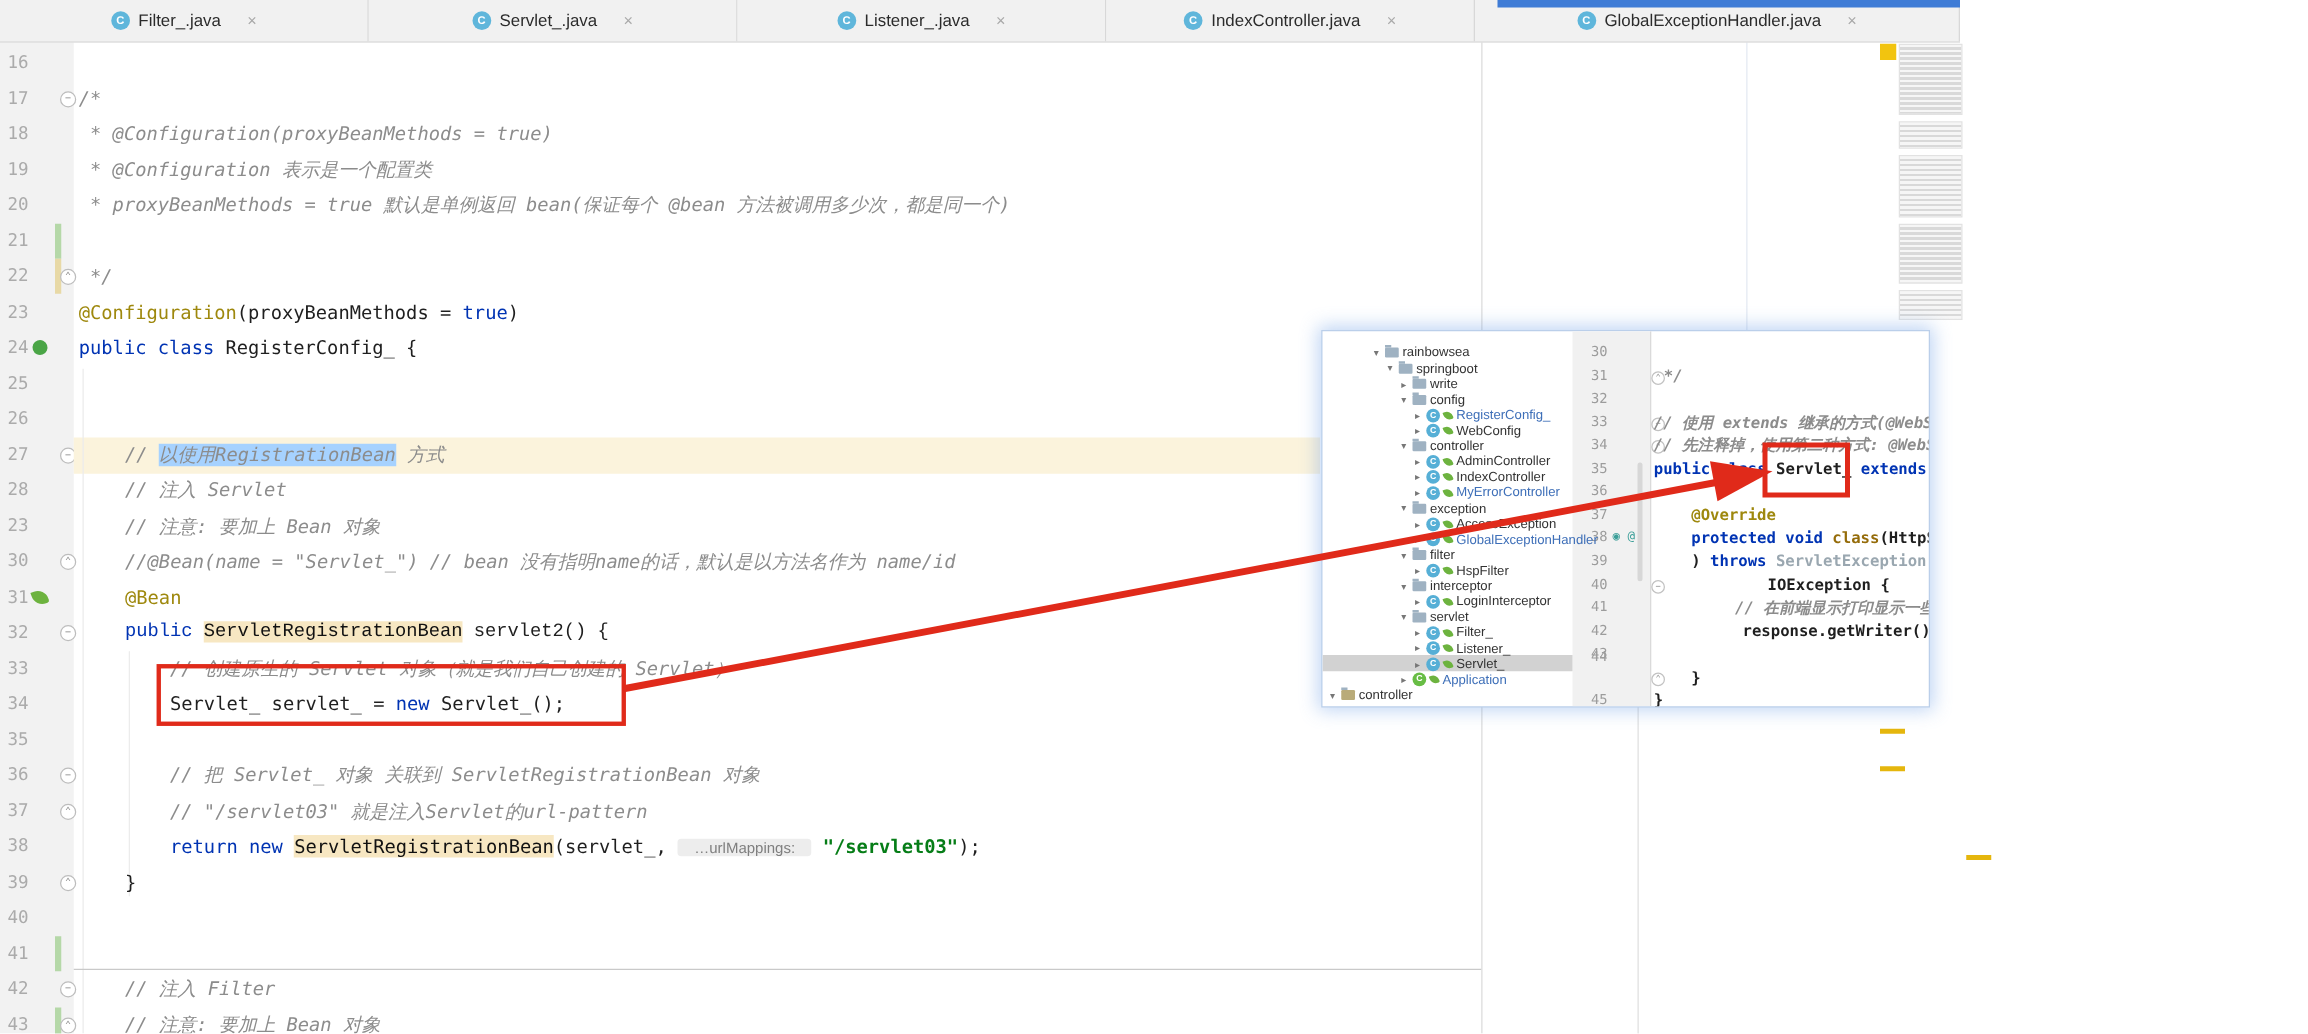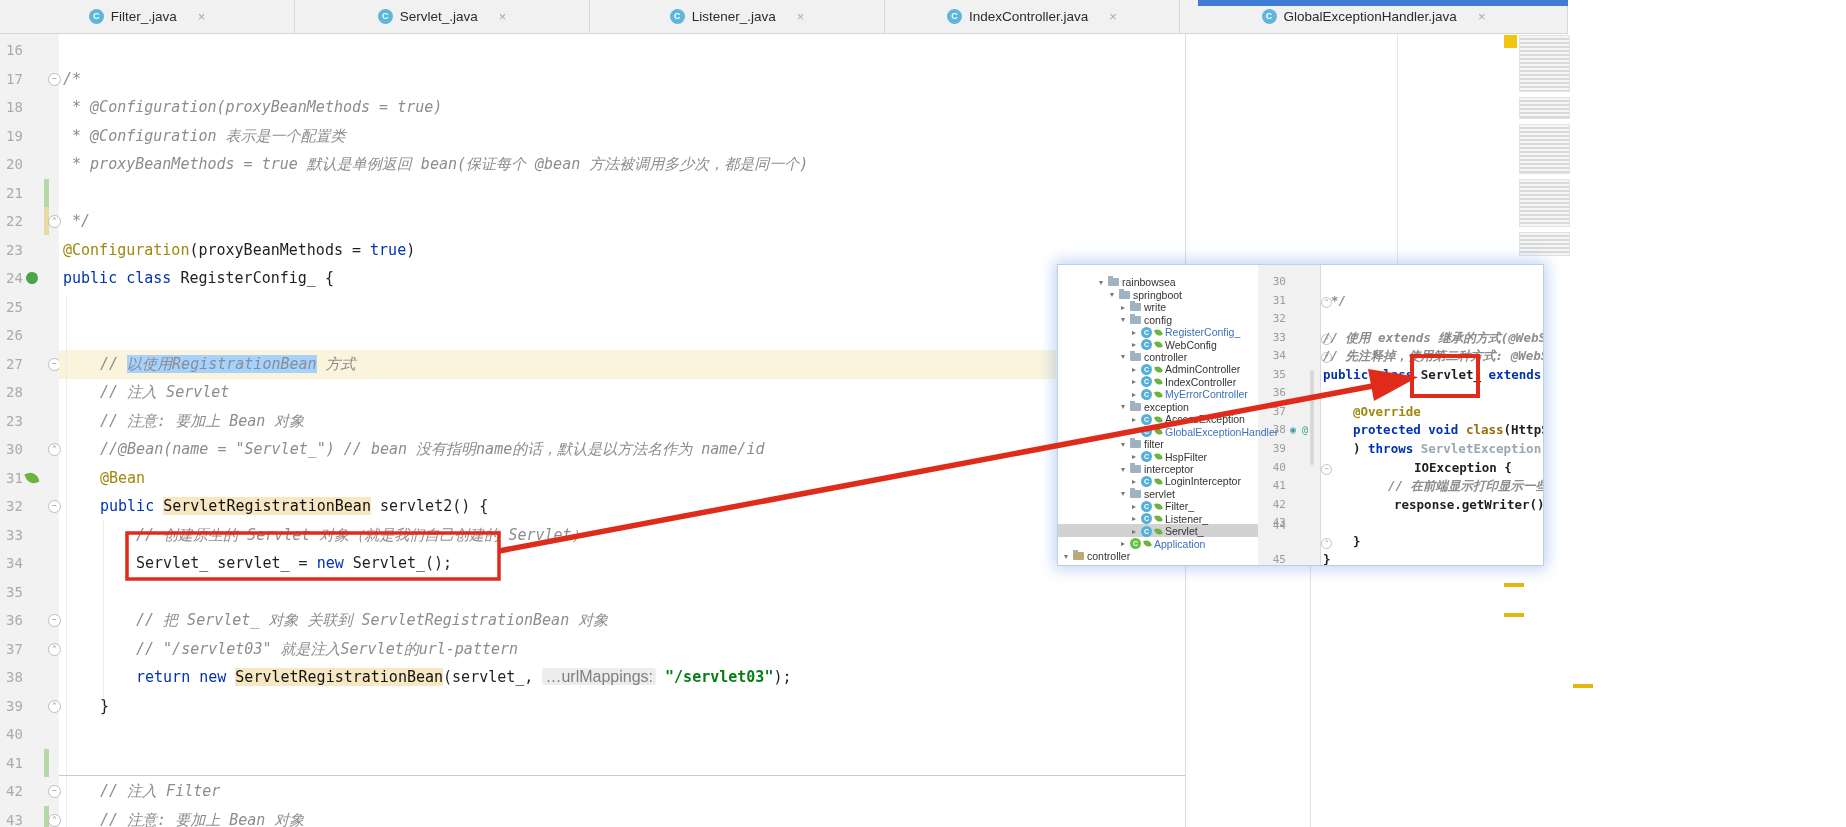--- a/index.html
+++ b/index.html
@@ -31,21 +31,21 @@
              white-space:pre;color:#111;z-index:2;}
   .sg-k{color:#0033b3;}
   .sg-a{color:#9e880d;}
   .sg-c{color:#8c8c8c;font-style:italic;}
   .sg-s{color:#067d17;font-weight:bold;}
   .sg-t{color:#1f1f1f;}
   .sg-m{color:#956c0a;}
   .sg-gr{color:#9aa7b0;}
   .sg-hl{background:#f7e7c2;}
   .sg-selc{background:#a6d2ff;color:#8c8c8c;font-style:italic;}
-  .sg-in{background:#ededed;color:#7f7f7f;border-radius:3px;padding:0 3px;font-size:16px;
+  .sg-in{background:#ededed;color:#7f7f7f;border-radius:3px;padding:0 13px;font-size:12px;
          font-style:normal;font-family:"Liberation Sans",sans-serif;}
   #caret-row{position:absolute;left:59px;width:997px;height:29px;background:#fbf3dc;z-index:1;}
   #margin-line{position:absolute;left:1185px;top:0;width:1px;height:794px;background:#dcdcdc;z-index:1;}
   #method-sep{position:absolute;left:59px;top:742px;width:1126px;height:1px;background:#c9c9c9;z-index:2;}
   .indent-guide{position:absolute;width:1px;background:#ececec;z-index:1;}
   
   #popup{position:absolute;left:1058px;top:265px;width:485px;height:300px;background:#fff;
          box-shadow:0 0 0 1px #bbcfea,0 0 14px 4px rgba(110,160,230,.45);z-index:10;overflow:hidden;}
   .trow{position:absolute;height:12.5px;display:flex;align-items:center;gap:3px;
         font-size:10.5px;color:#333;white-space:nowrap;z-index:2;}
@@ -155,21 +155,21 @@
         <div class="lnum" style="top: 373.5px;">23</div>
         <div class="code-line" style="top: 373.5px; left: 100px;"><span class="sg-c">// 注意: 要加上 Bean 对象</span></div>
         <div class="lnum" style="top: 402px;">30</div>
         <div class="fold" style="top: 410px;">⌃</div>
         <div class="code-line" style="top: 402px; left: 100px;"><span class="sg-c">//@Bean(name = "Servlet_") // bean 没有指明name的话，默认是以方法名作为 name/id</span></div>
         <div class="lnum" style="top: 430.5px;">31</div>
         <div class="leafico" style="top: 438.5px;"></div>
         <div class="code-line" style="top: 430.5px; left: 100px;"><span class="sg-a">@Bean</span></div>
         <div class="lnum" style="top: 459px;">32</div>
         <div class="fold" style="top: 467px;">−</div>
-        <div class="code-line" style="top: 459px; left: 100px;"><span class="sg-k">public </span><span class="sg-hl">ServletRegistrationBean</span><span class="sg-t"> servlet2() {</span></div>
+        <div class="code-line" style="top: 459px; left: 100px; font-family: Liberation Mono, monospace;"><span class="sg-k">public </span><span class="sg-hl">ServletRegistrationBean</span><span class="sg-t"> servlet2() {</span></div>
         <div class="lnum" style="top: 487.5px;">33</div>
         <div class="code-line" style="top: 487.5px; left: 136px;"><span class="sg-c">// 创建原生的 Servlet 对象（就是我们自己创建的 Servlet）</span></div>
         <div class="lnum" style="top: 516px;">34</div>
         <div class="code-line" style="top: 516px; left: 136px;"><span class="sg-t">Servlet_ servlet_ = </span><span class="sg-k">new</span><span class="sg-t"> Servlet_();</span></div>
         <div class="lnum" style="top: 544.5px;">35</div>
         <div class="lnum" style="top: 573px;">36</div>
         <div class="fold" style="top: 581px;">−</div>
         <div class="code-line" style="top: 573px; left: 136px; text-align: right;"><span class="sg-c">// 把 Servlet_ 对象 关联到 ServletRegistrationBean 对象</span></div>
         <div class="lnum" style="top: 601.5px;">37</div>
         <div class="fold" style="top: 609.5px;">⌃</div>

